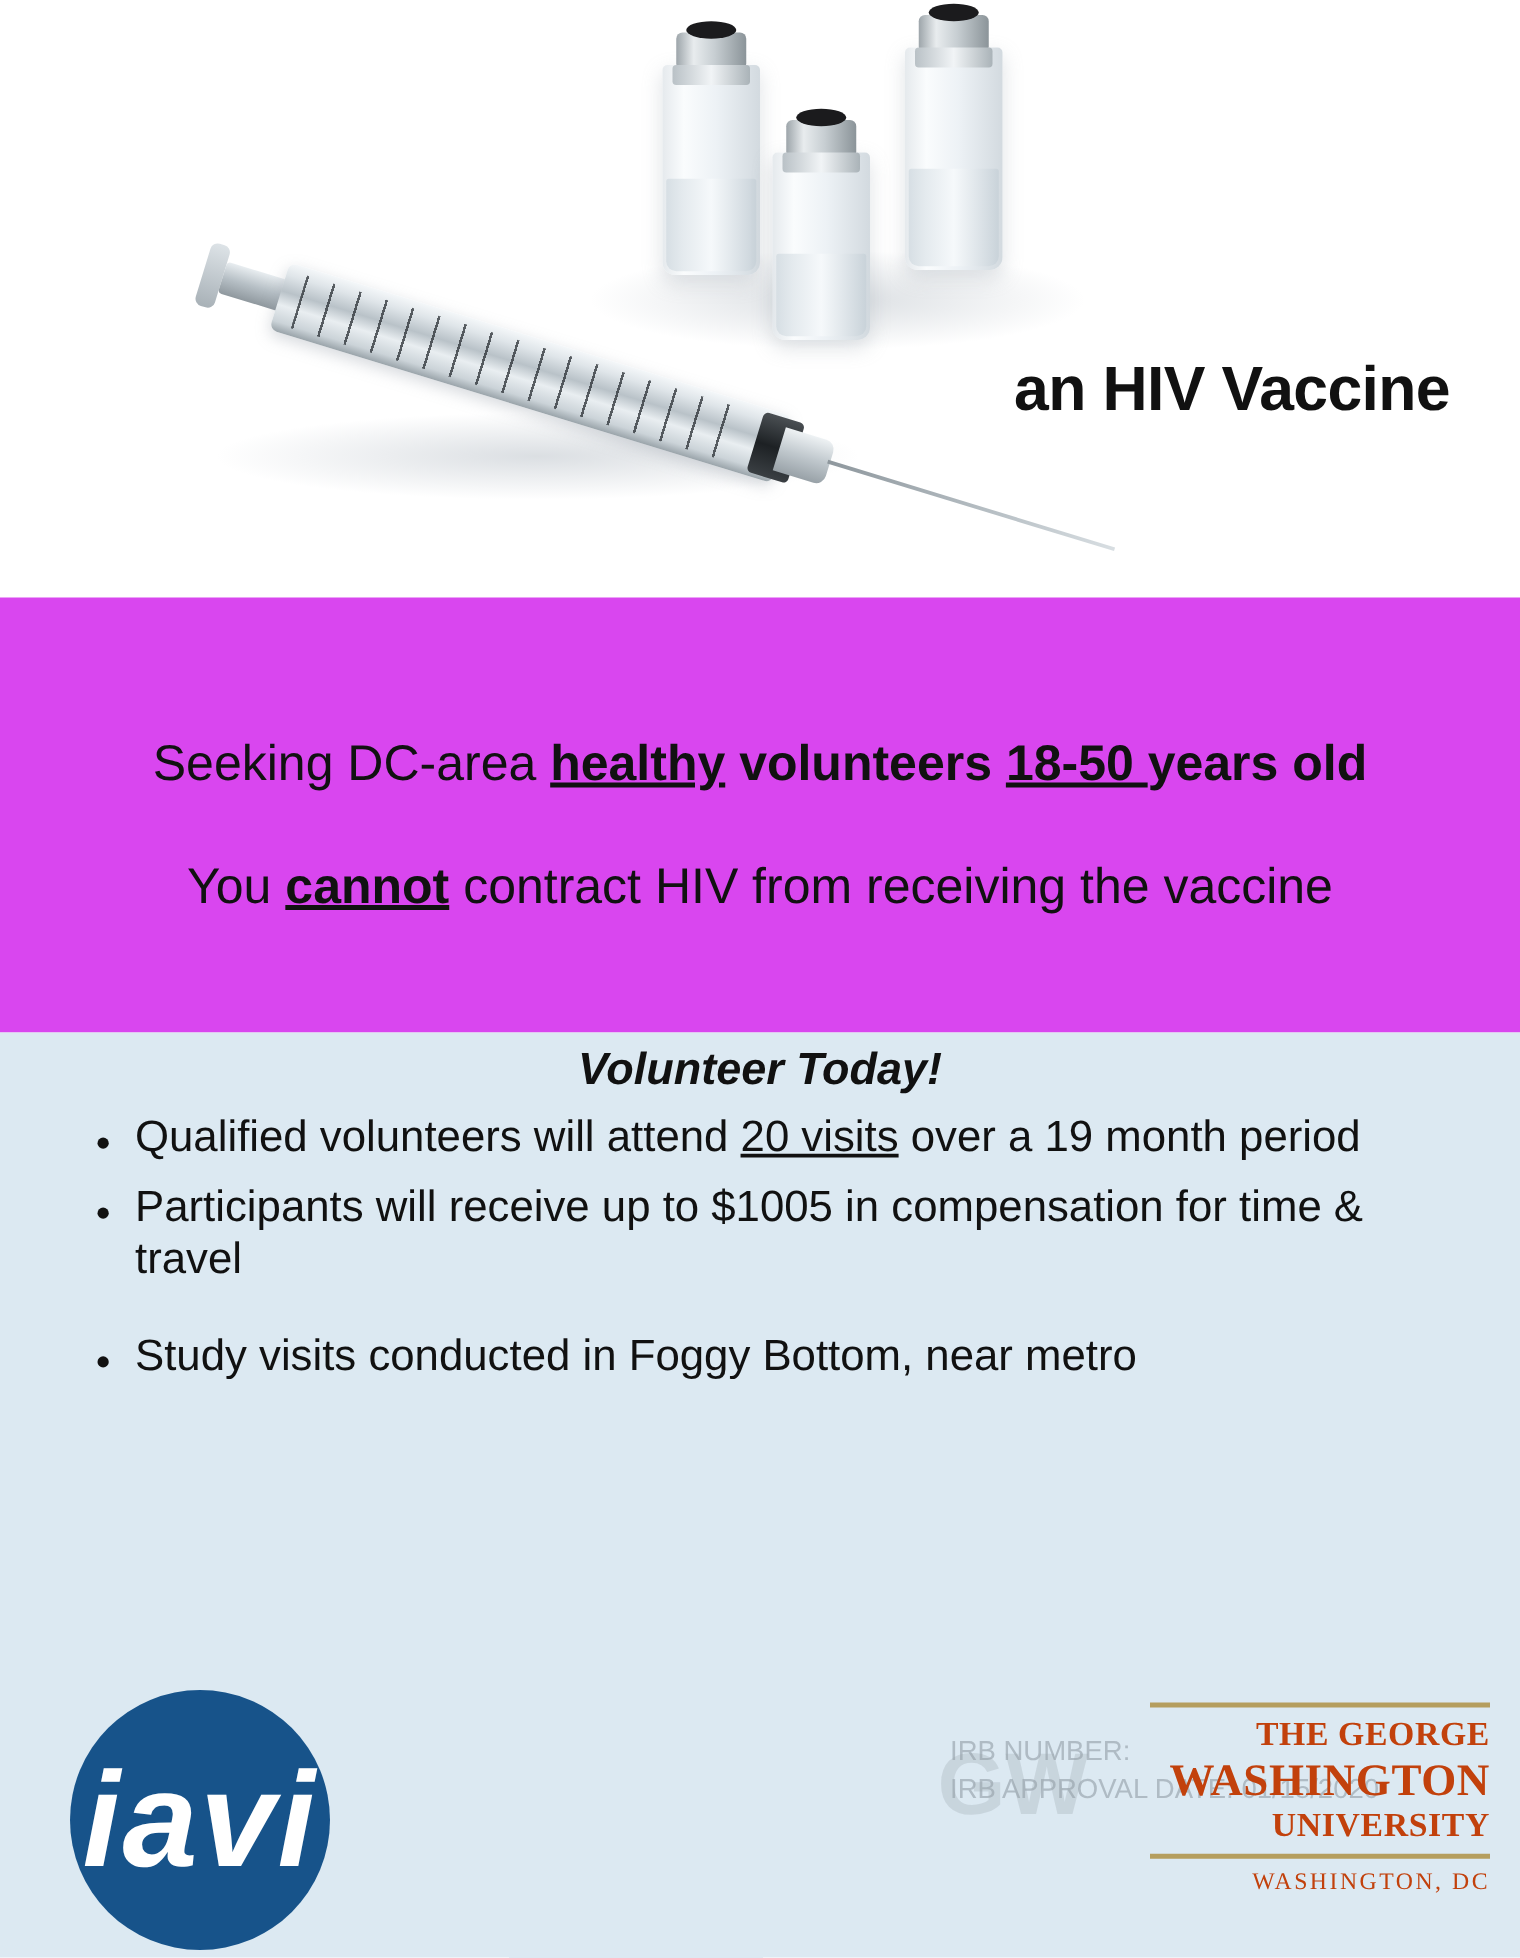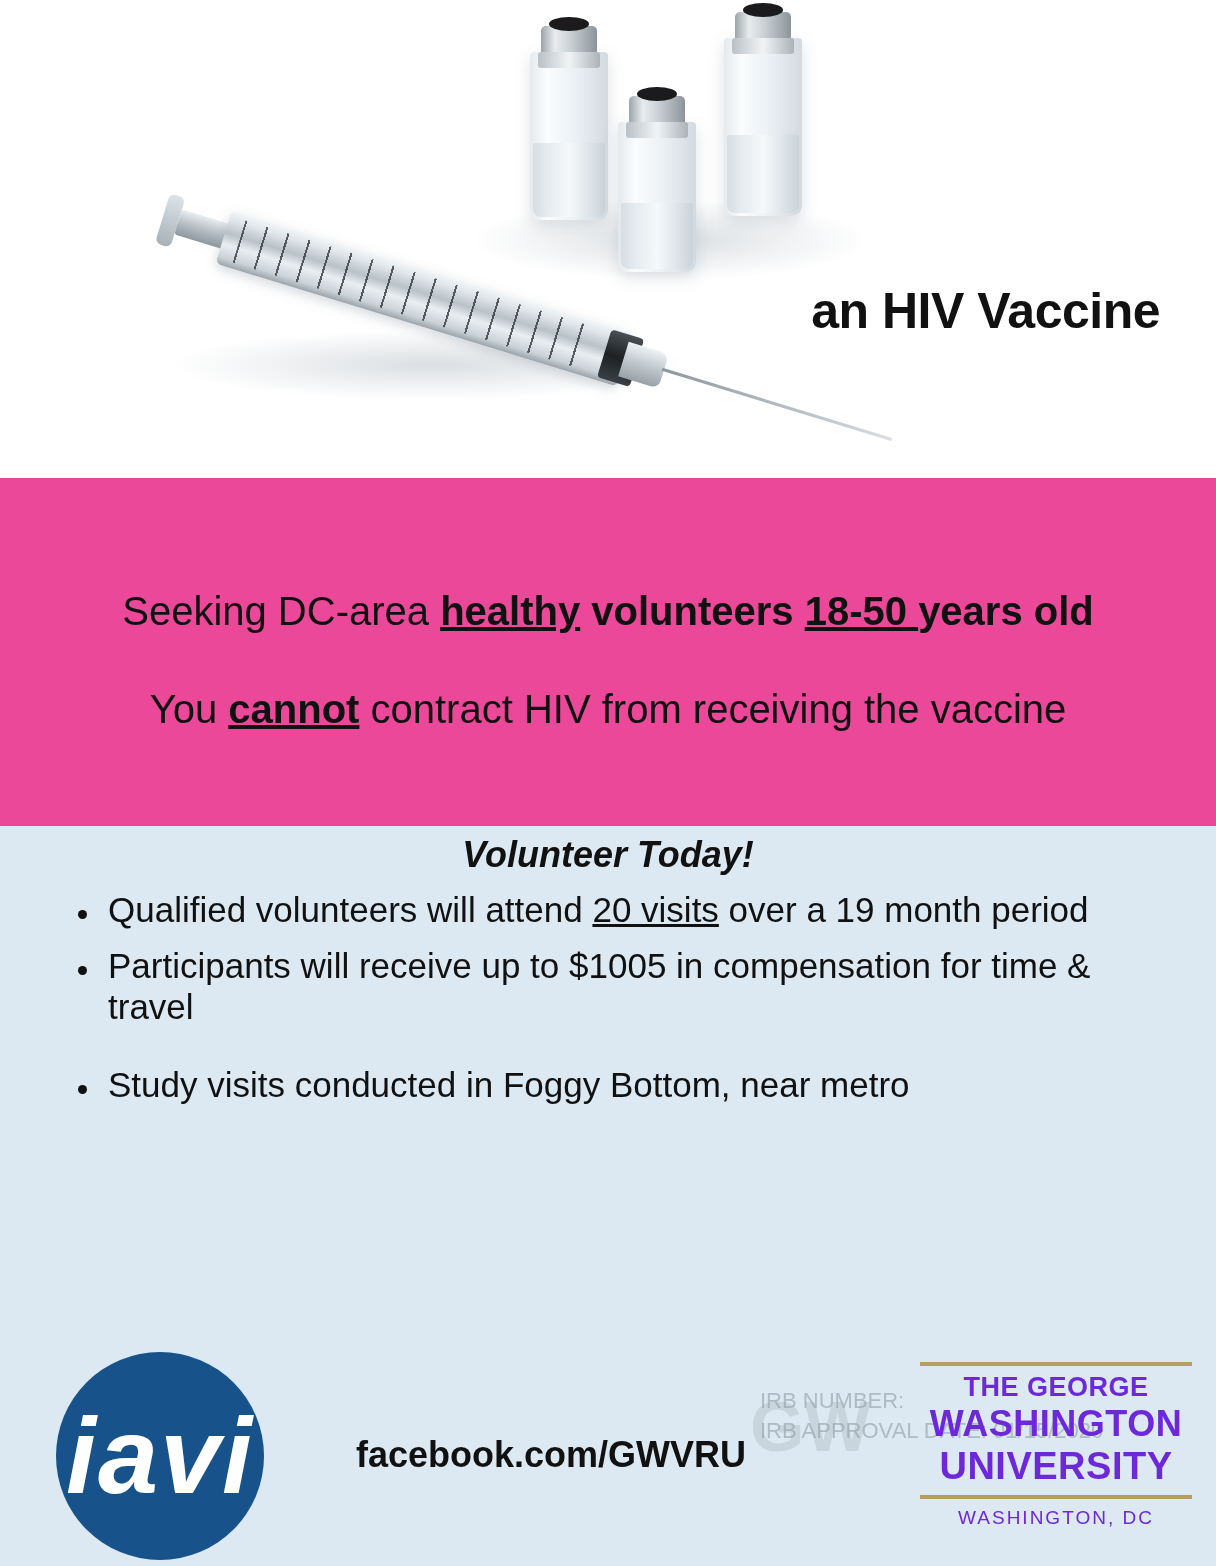--- a/index.html
+++ b/index.html
@@ -185,21 +185,21 @@
     width: 240px;
     height: 3px;
     background: linear-gradient(to right,#8e979d,#b9c1c6 60%,#d8dee2);
   }
 
   
   .band {
     position: relative;
     width: 1216px;
     height: 348px;
-    background: #ec4899;
+    background: #d946ef;
     box-sizing: border-box;
     padding: 0 16px;
   }
   .band-line {
     position: absolute;
     left: 0; right: 0;
     text-align: center;
     color: #111111;
     font-size: 40px;
     line-height: 1.15;
@@ -299,32 +299,33 @@
     top: -6px;
     font-size: 70px;
     font-weight: bold;
     color: rgba(150,160,170,0.28);
   }
   .gw-logo {
     position: absolute;
     right: 24px;
     top: 26px;
     width: 272px;
-    text-align: center;
-    color: #6d28d9;
+    text-align: right;
+    color: #c2410c;
+    font-family: Liberation Serif, serif;
   }
   .gw-rule {
     width: 100%;
     height: 4px;
     background: #b59e5f;
     margin-bottom: 6px;
   }
   .gw-line1 { font-size: 27px; font-weight: bold; letter-spacing: 0.5px; }
   .gw-line2 { font-size: 36px; font-weight: bold; letter-spacing: 0.5px; }
-  .gw-line3 { font-size: 38px; font-weight: bold; letter-spacing: 0.5px; }
+  .gw-line3 { font-size: 27px; font-weight: bold; letter-spacing: 0.5px; }
   .gw-rule2 {
     width: 100%;
     height: 4px;
     background: #b59e5f;
     margin: 7px 0 8px 0;
   }
   .gw-city { font-size: 19px; letter-spacing: 2px; }
 </style>
 </head>
 <body>
@@ -388,21 +389,20 @@
       <span>Participants will receive up to $1005 in compensation for time &amp; travel</span>
     </li>
     <li class="spaced">
       <span>Study visits conducted in Foggy Bottom, near metro</span>
     </li>
   </ul>
 
   <div class="footer">
     <div class="iavi-logo">iavi</div>
 
-    <div class="facebook-text">facebook.com/GWVRU</div>
 
     <div class="watermark">
       <span class="gw-ghost">GW</span>
       <div>IRB NUMBER:</div>
       <div>IRB APPROVAL DATE: 01/15/2020</div>
     </div>
 
     <div class="gw-logo">
       <div class="gw-rule"></div>
       <div class="gw-line1">THE GEORGE</div>

